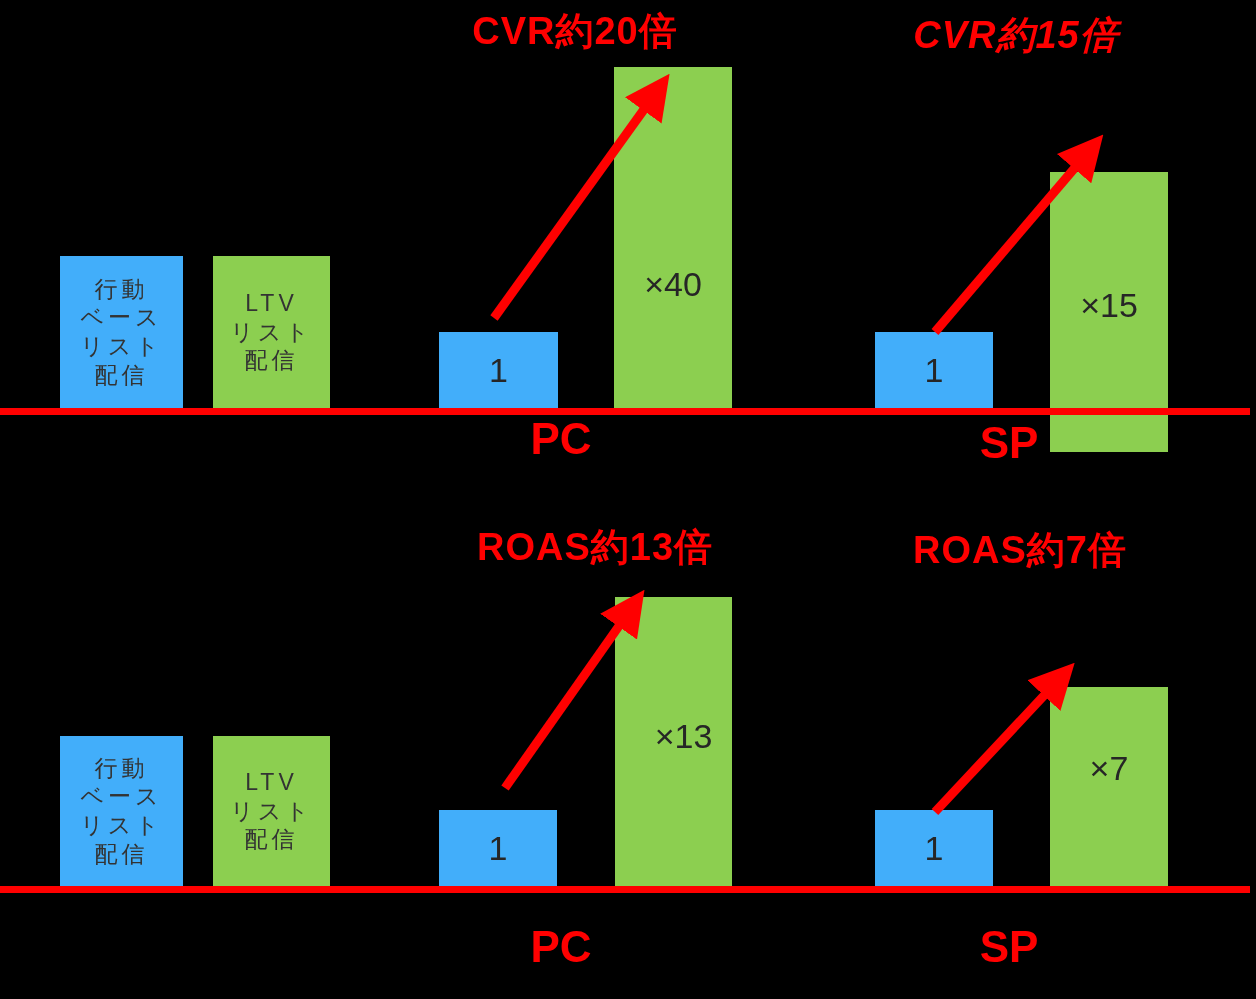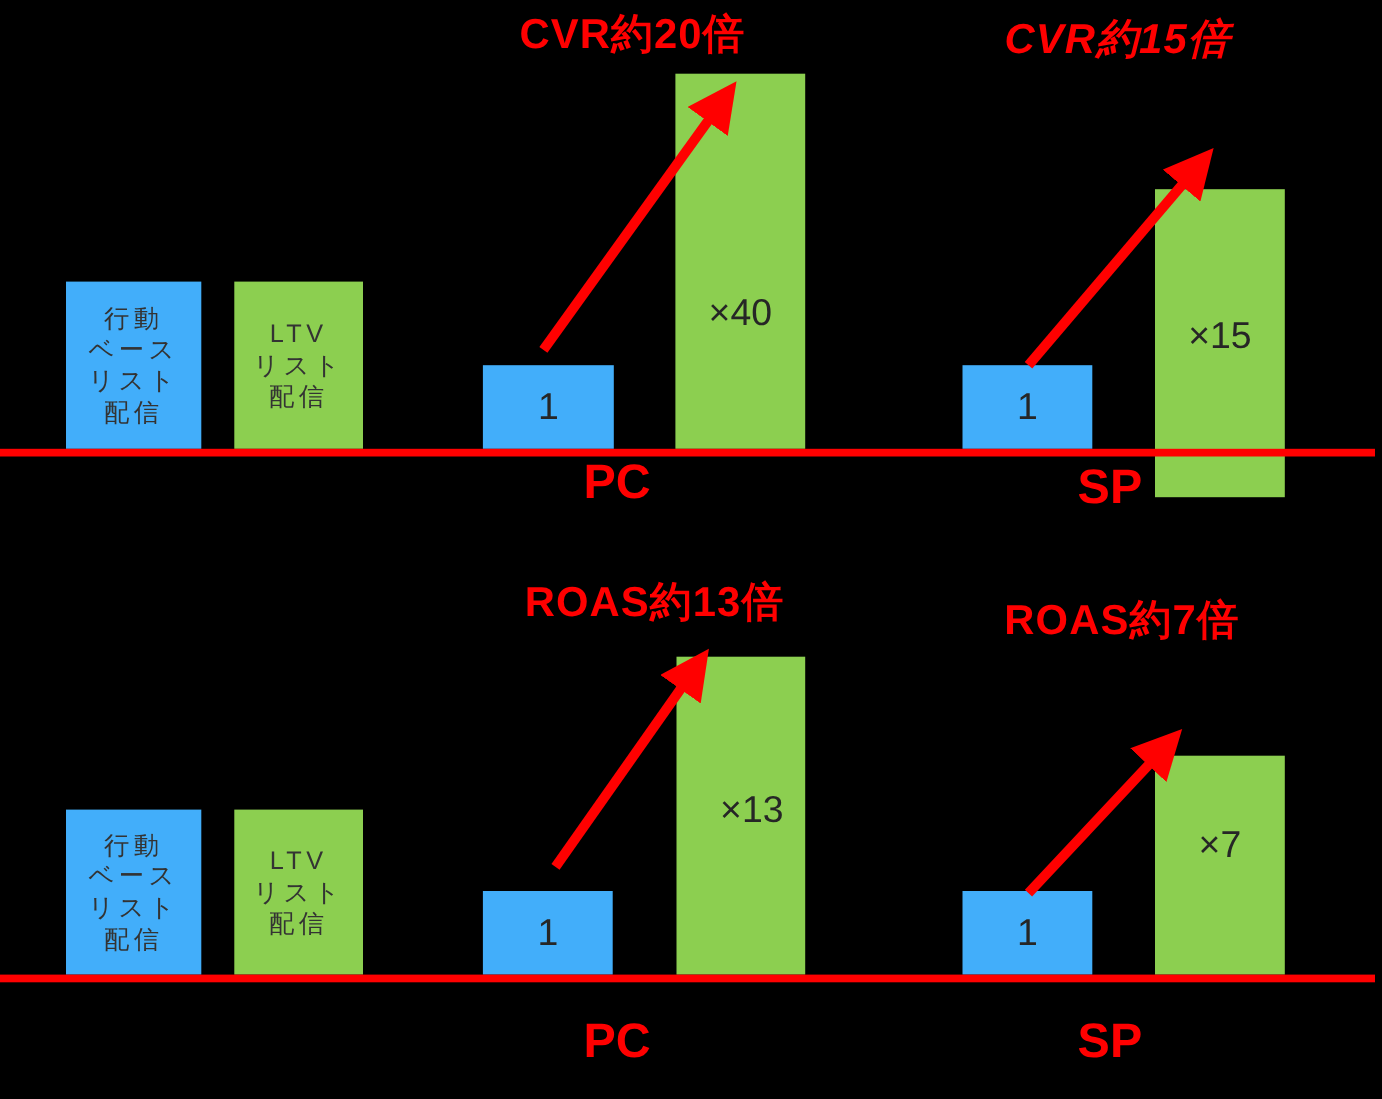--- a/index.html
+++ b/index.html
@@ -54,21 +54,21 @@
   .leg1-green{left:213px;top:256px;width:117px;height:152px;}
   .b1-pc-blue{left:439px;top:332px;width:119px;height:76px;}
   .b1-pc-green{left:614px;top:67px;width:118px;height:341px;padding-top:200px;}
   .b1-sp-blue{left:875px;top:332px;width:118px;height:76px;}
   .b1-sp-green{left:1050px;top:128px;width:118px;height:280px;padding-top:116px;margin-top:44px;}
   .x1pc{left:511px;top:414px;width:100px;}
   .x1sp{left:959px;top:418px;width:100px;}
 
   
   .t2pc{left:440px;top:522px;width:310px;}
-  .t2sp{left:865px;top:538px;width:310px;}
+  .t2sp{left:865px;top:525px;width:310px;}
   .line2{top:886px;}
   .leg2-blue{left:60px;top:736px;width:123px;height:150px;}
   .leg2-green{left:213px;top:736px;width:117px;height:150px;}
   .b2-pc-blue{left:439px;top:810px;width:118px;height:76px;}
   .b2-pc-green{left:615px;top:597px;width:117px;height:289px;padding-top:122px;padding-left:20px;}
   .b2-sp-blue{left:875px;top:810px;width:118px;height:76px;}
   .b2-sp-green{left:1050px;top:687px;width:118px;height:199px;padding-top:64px;}
   .x2pc{left:511px;top:922px;width:100px;}
   .x2sp{left:959px;top:922px;width:100px;}
 </style>

